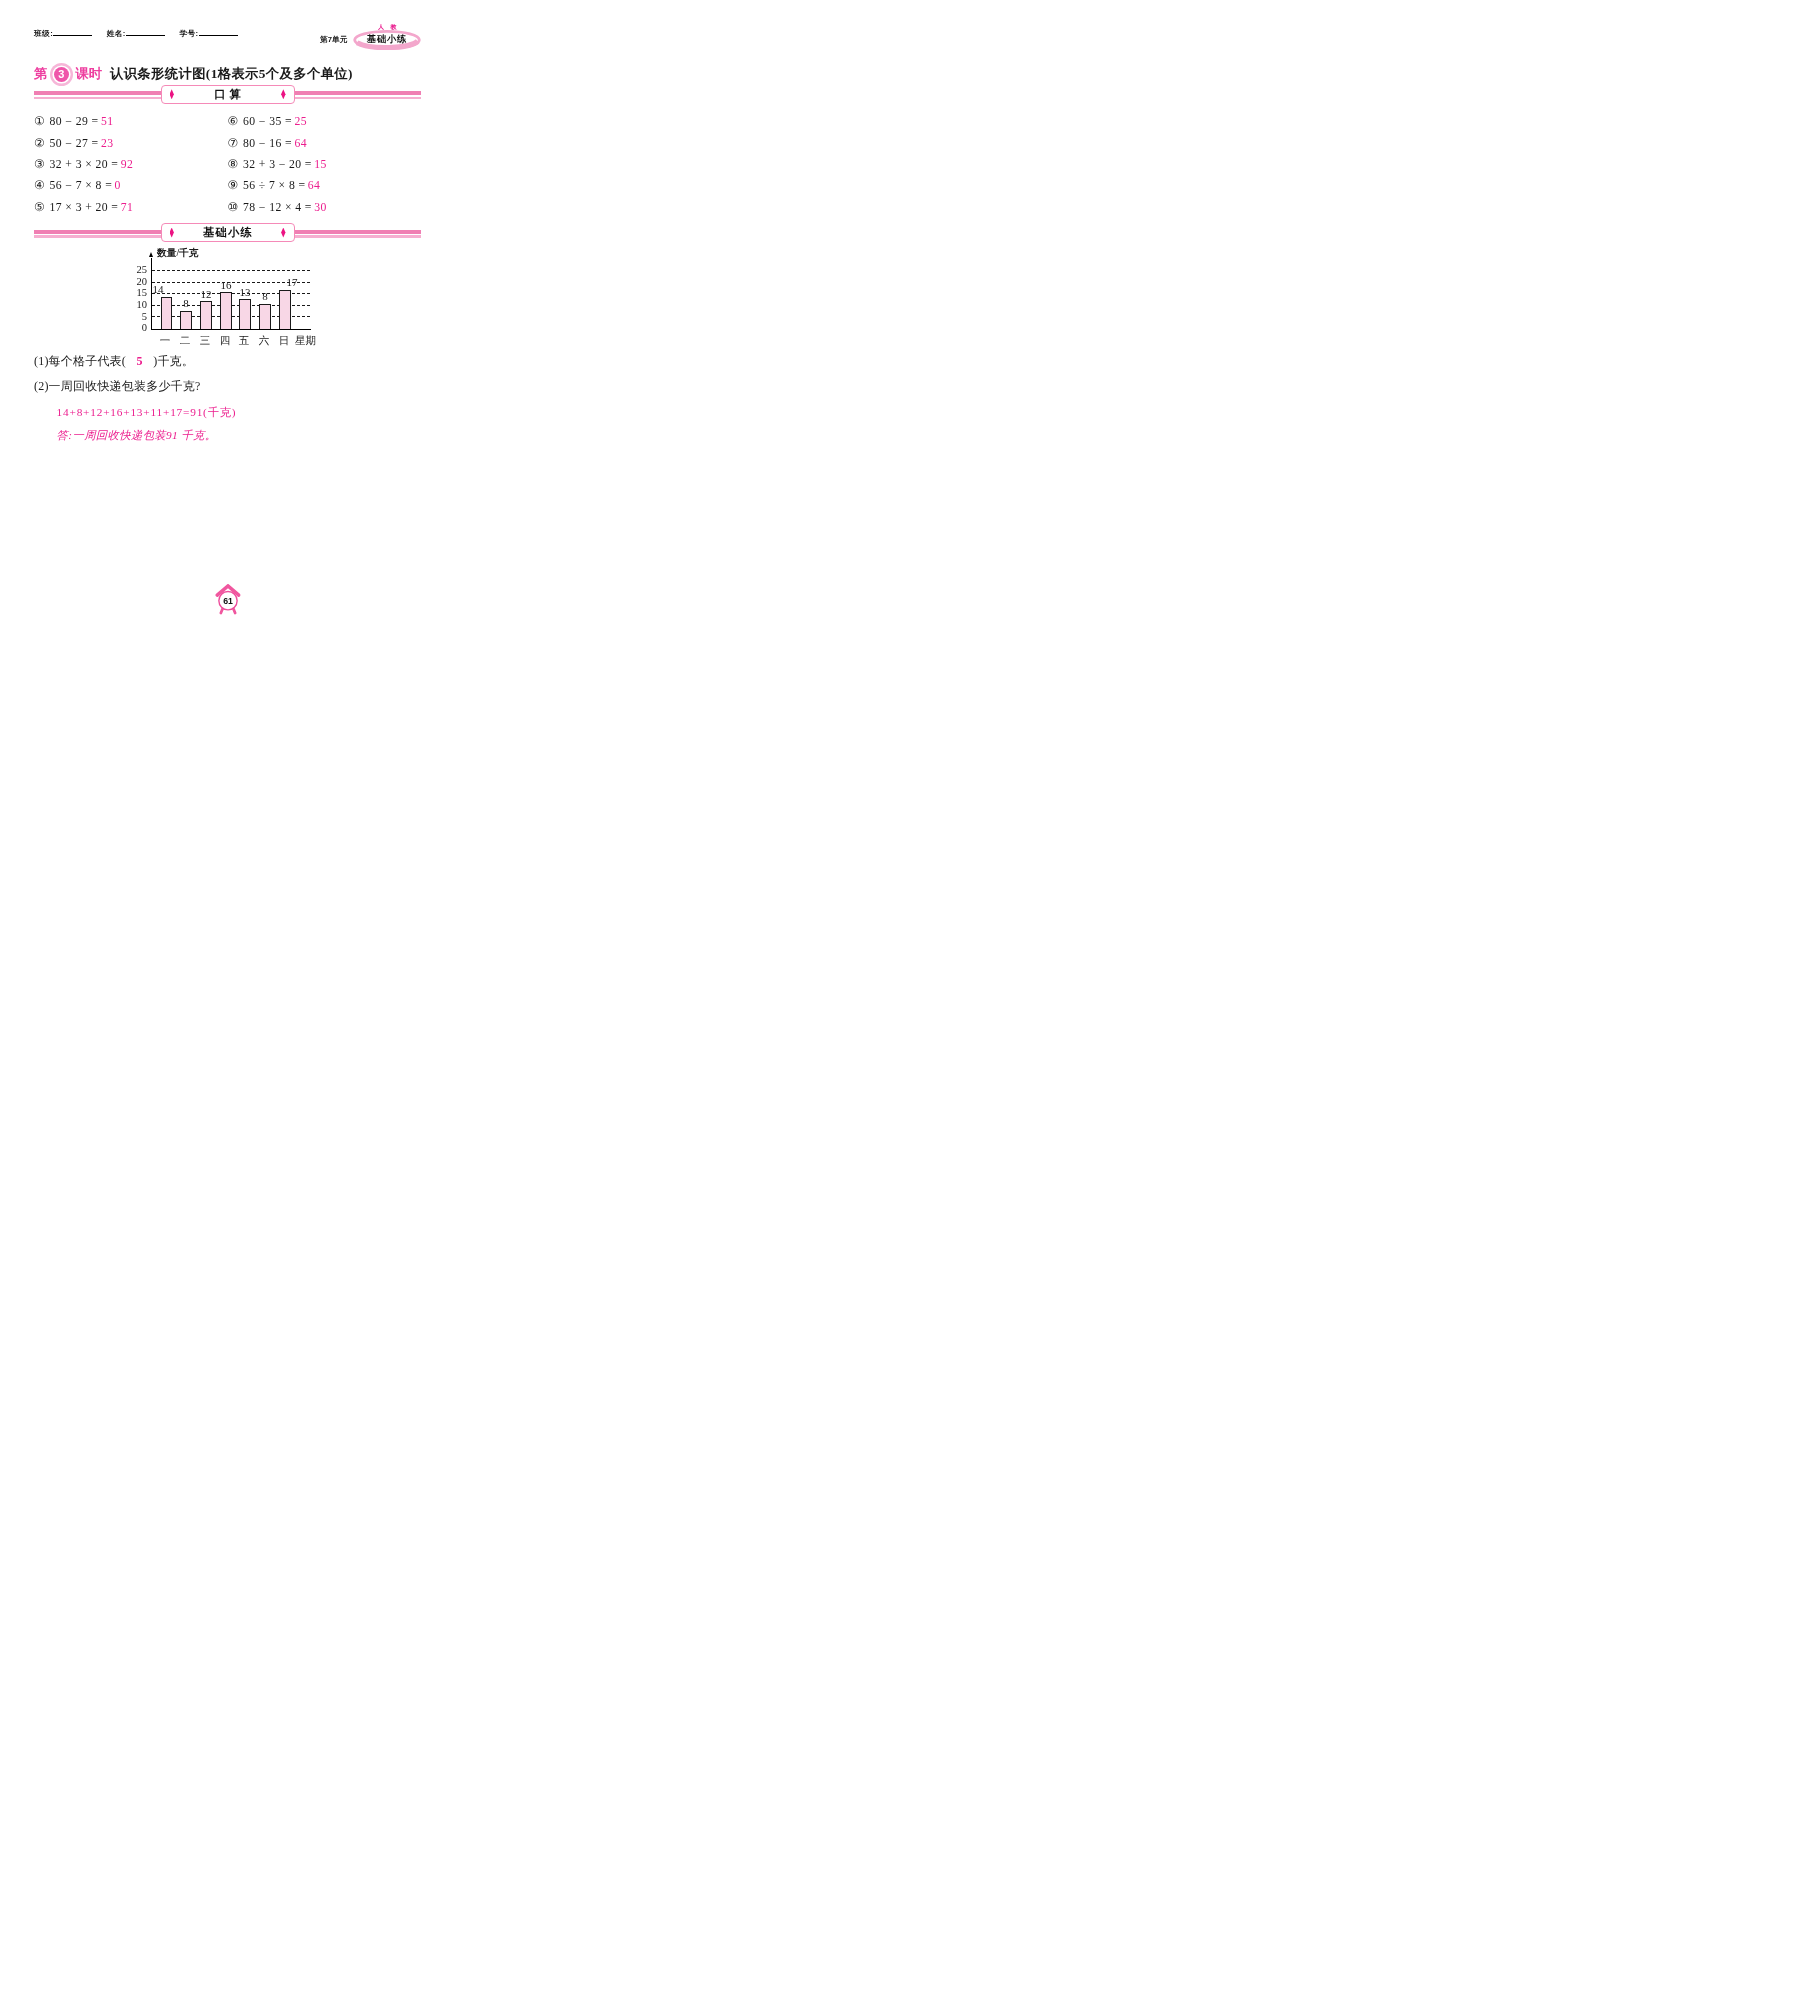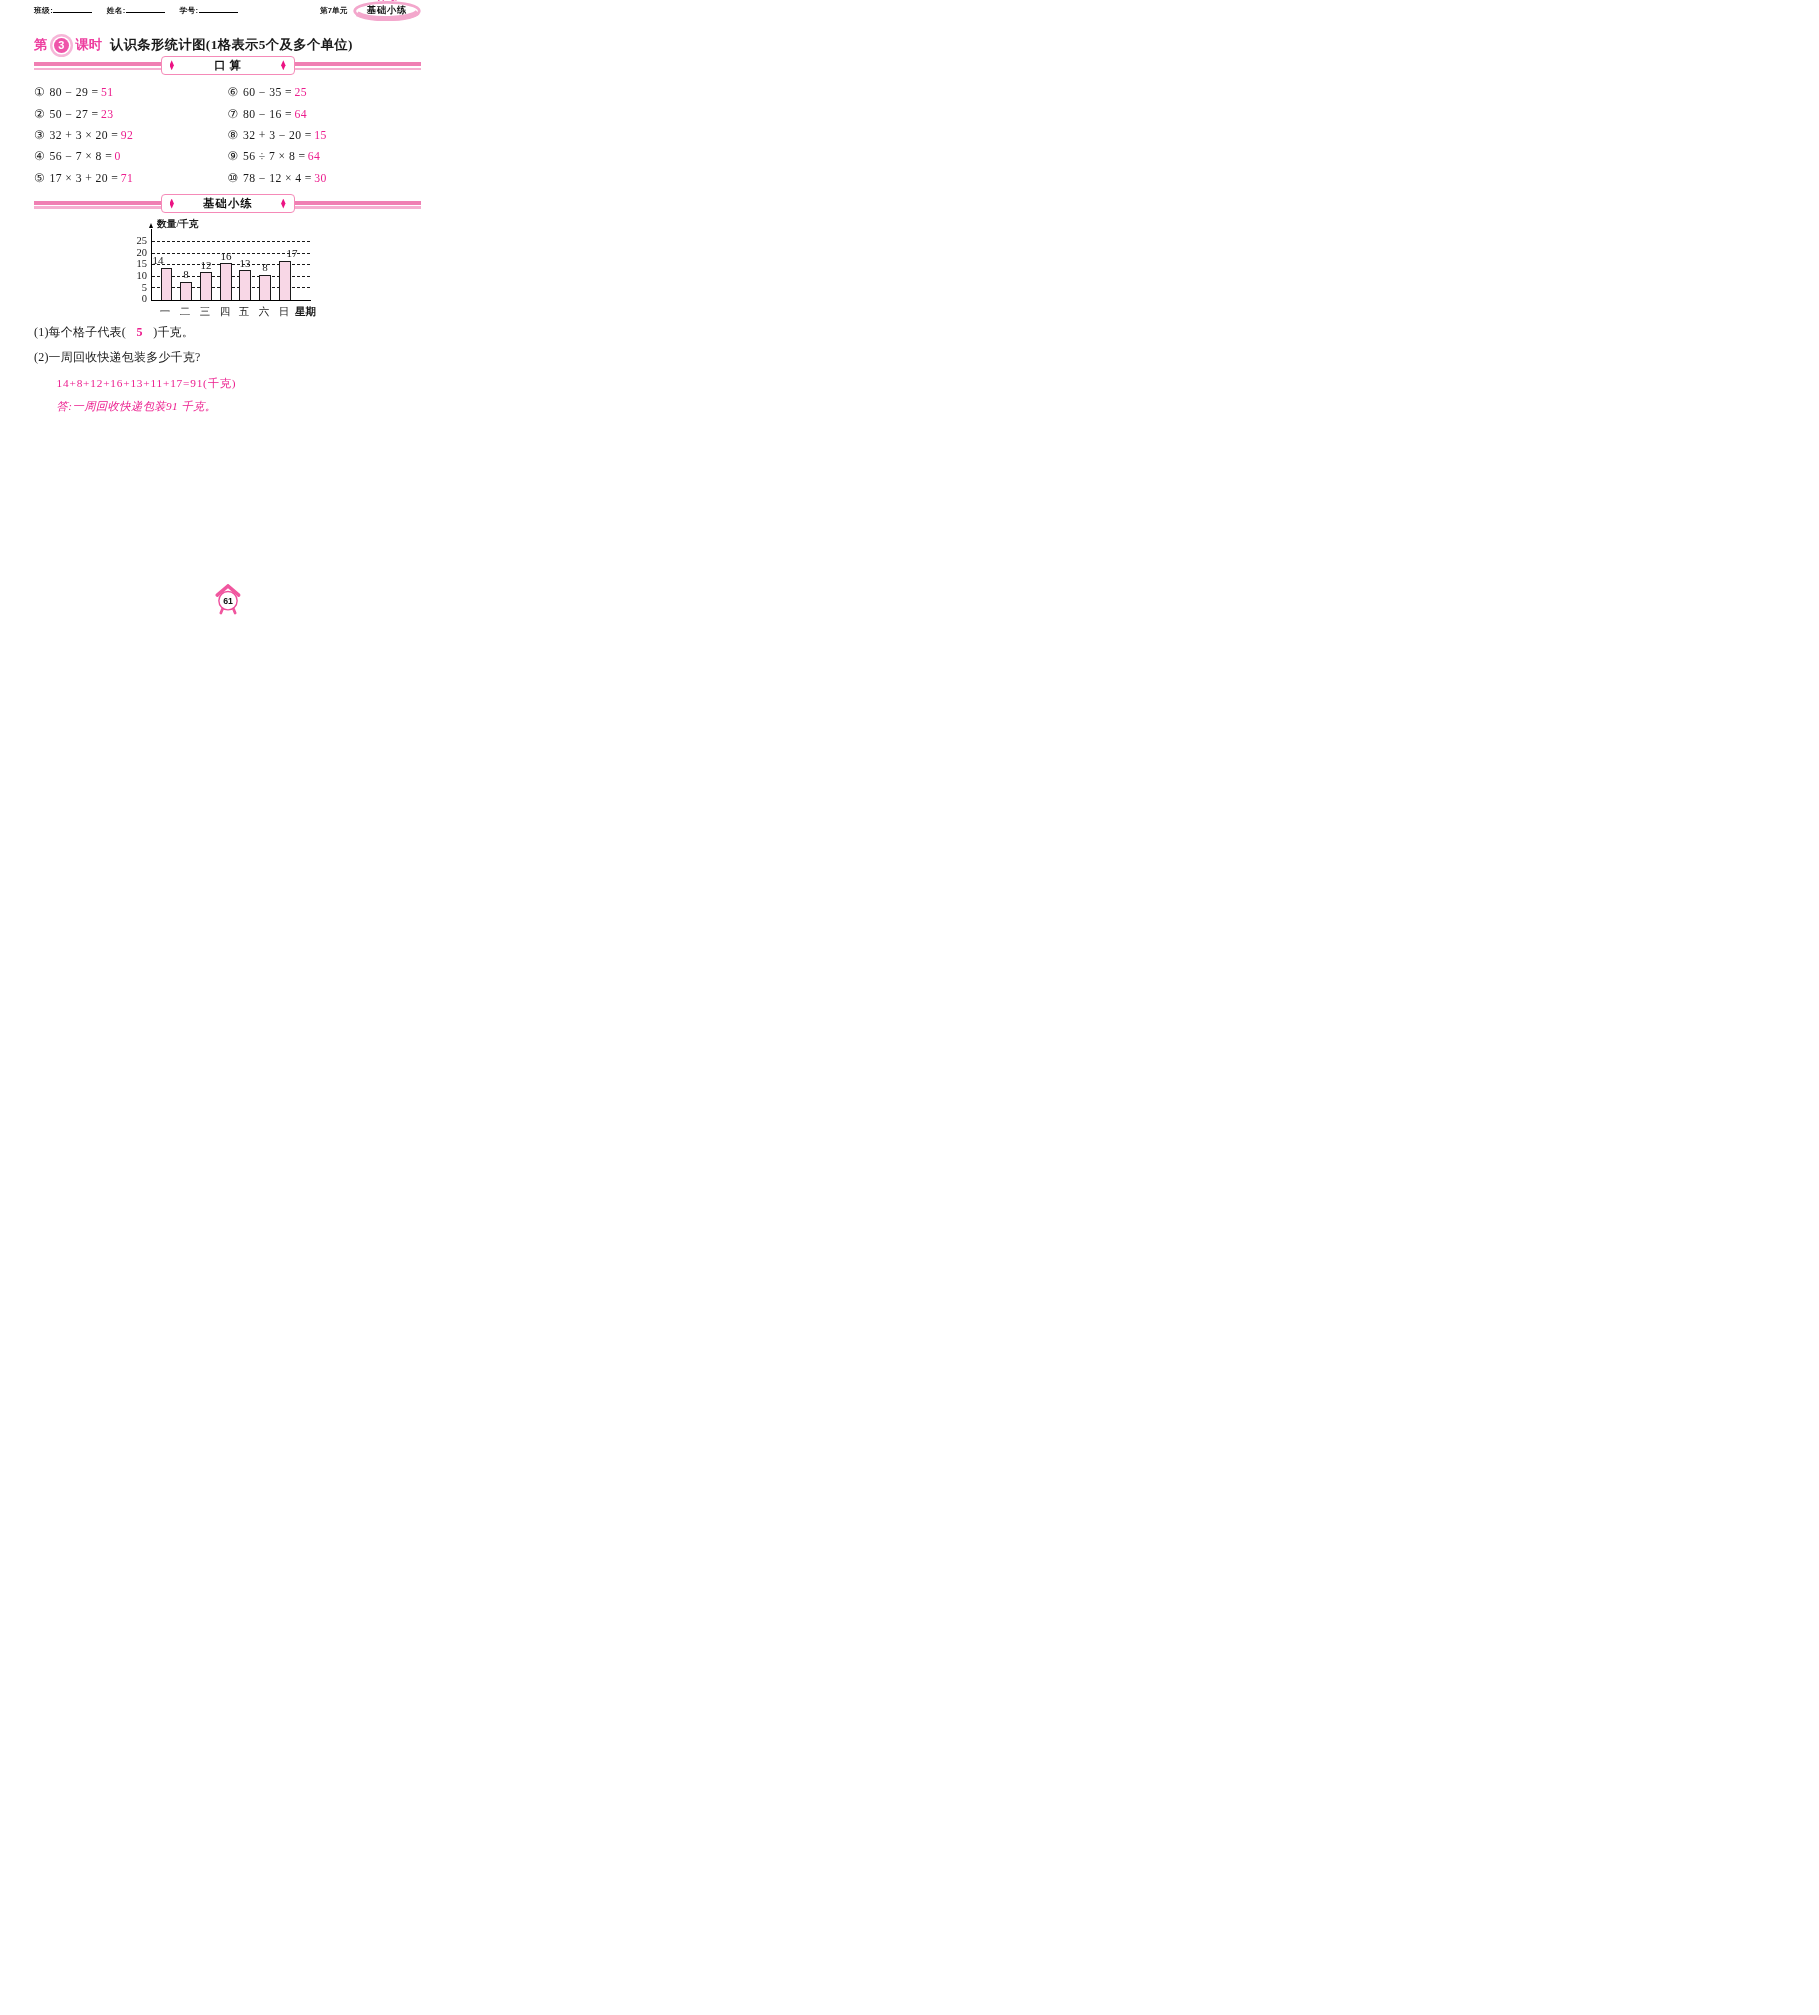--- a/index.html
+++ b/index.html
@@ -9,23 +9,24 @@
     height:634px;
     background:#ffffff;
     font-family:"Liberation Serif", serif;
     color:#1a1a1a;
     overflow:hidden;
   }
   .content{padding:0 34px;}
 
   
   .header{
+    padding-top:29px;
     display:flex;
     justify-content:space-between;
-    align-items:center;
+    align-items:flex-start;
   }
   .fields{font-size:7.7px;font-weight:bold;font-family:"Liberation Sans",sans-serif;letter-spacing:0.4px;}
   .field{margin-right:12px;}
   .blank{display:inline-block;width:39px;height:1.6px;border-bottom:1px solid #000;vertical-align:baseline;}
   .header-right{display:flex;align-items:center;gap:5.6px;position:relative;}
   .unit{font-size:7.7px;font-weight:bold;font-family:"Liberation Sans",sans-serif;}
   .brand-badge{position:relative;width:68px;height:21px;}
   .brand-badge svg{position:absolute;left:0;top:0;}
   .brand-top{
     position:absolute;top:-6.4px;left:25px;
@@ -259,21 +260,21 @@
         <div class="ytick" style="top: 41px;">15</div>
         <div class="ytick" style="top: 30px;">20</div>
         <div class="ytick" style="top: 18px;">25</div>
         <div class="xtick" style="left: 38px; top: 88px;">一</div>
         <div class="xtick" style="left: 58px; top: 88px;">二</div>
         <div class="xtick" style="left: 78px; top: 88px;">三</div>
         <div class="xtick" style="left: 98px; top: 88px;">四</div>
         <div class="xtick" style="left: 117px; top: 88px;">五</div>
         <div class="xtick" style="left: 137px; top: 88px;">六</div>
         <div class="xtick" style="left: 157px; top: 88px;">日</div>
-        <div class="xlabel" style="left: 168px; top: 88px; font-weight: bold;">星期</div>
+        <div class="xlabel" style="left: 168px; top: 88px;">星期</div>
       </div>
 
     <div class="q q1">
       <span>(1)每个格子代表(</span><span class="q-ans">5</span><span>)千克。</span>
     </div>
     <div class="q q2">(2)一周回收快递包装多少千克?</div>
     <div class="solution">14+8+12+16+13+11+17=91(千克)</div>
     <div class="answer-line">答:一周回收快递包装91 千克。</div>
 
   </div>

